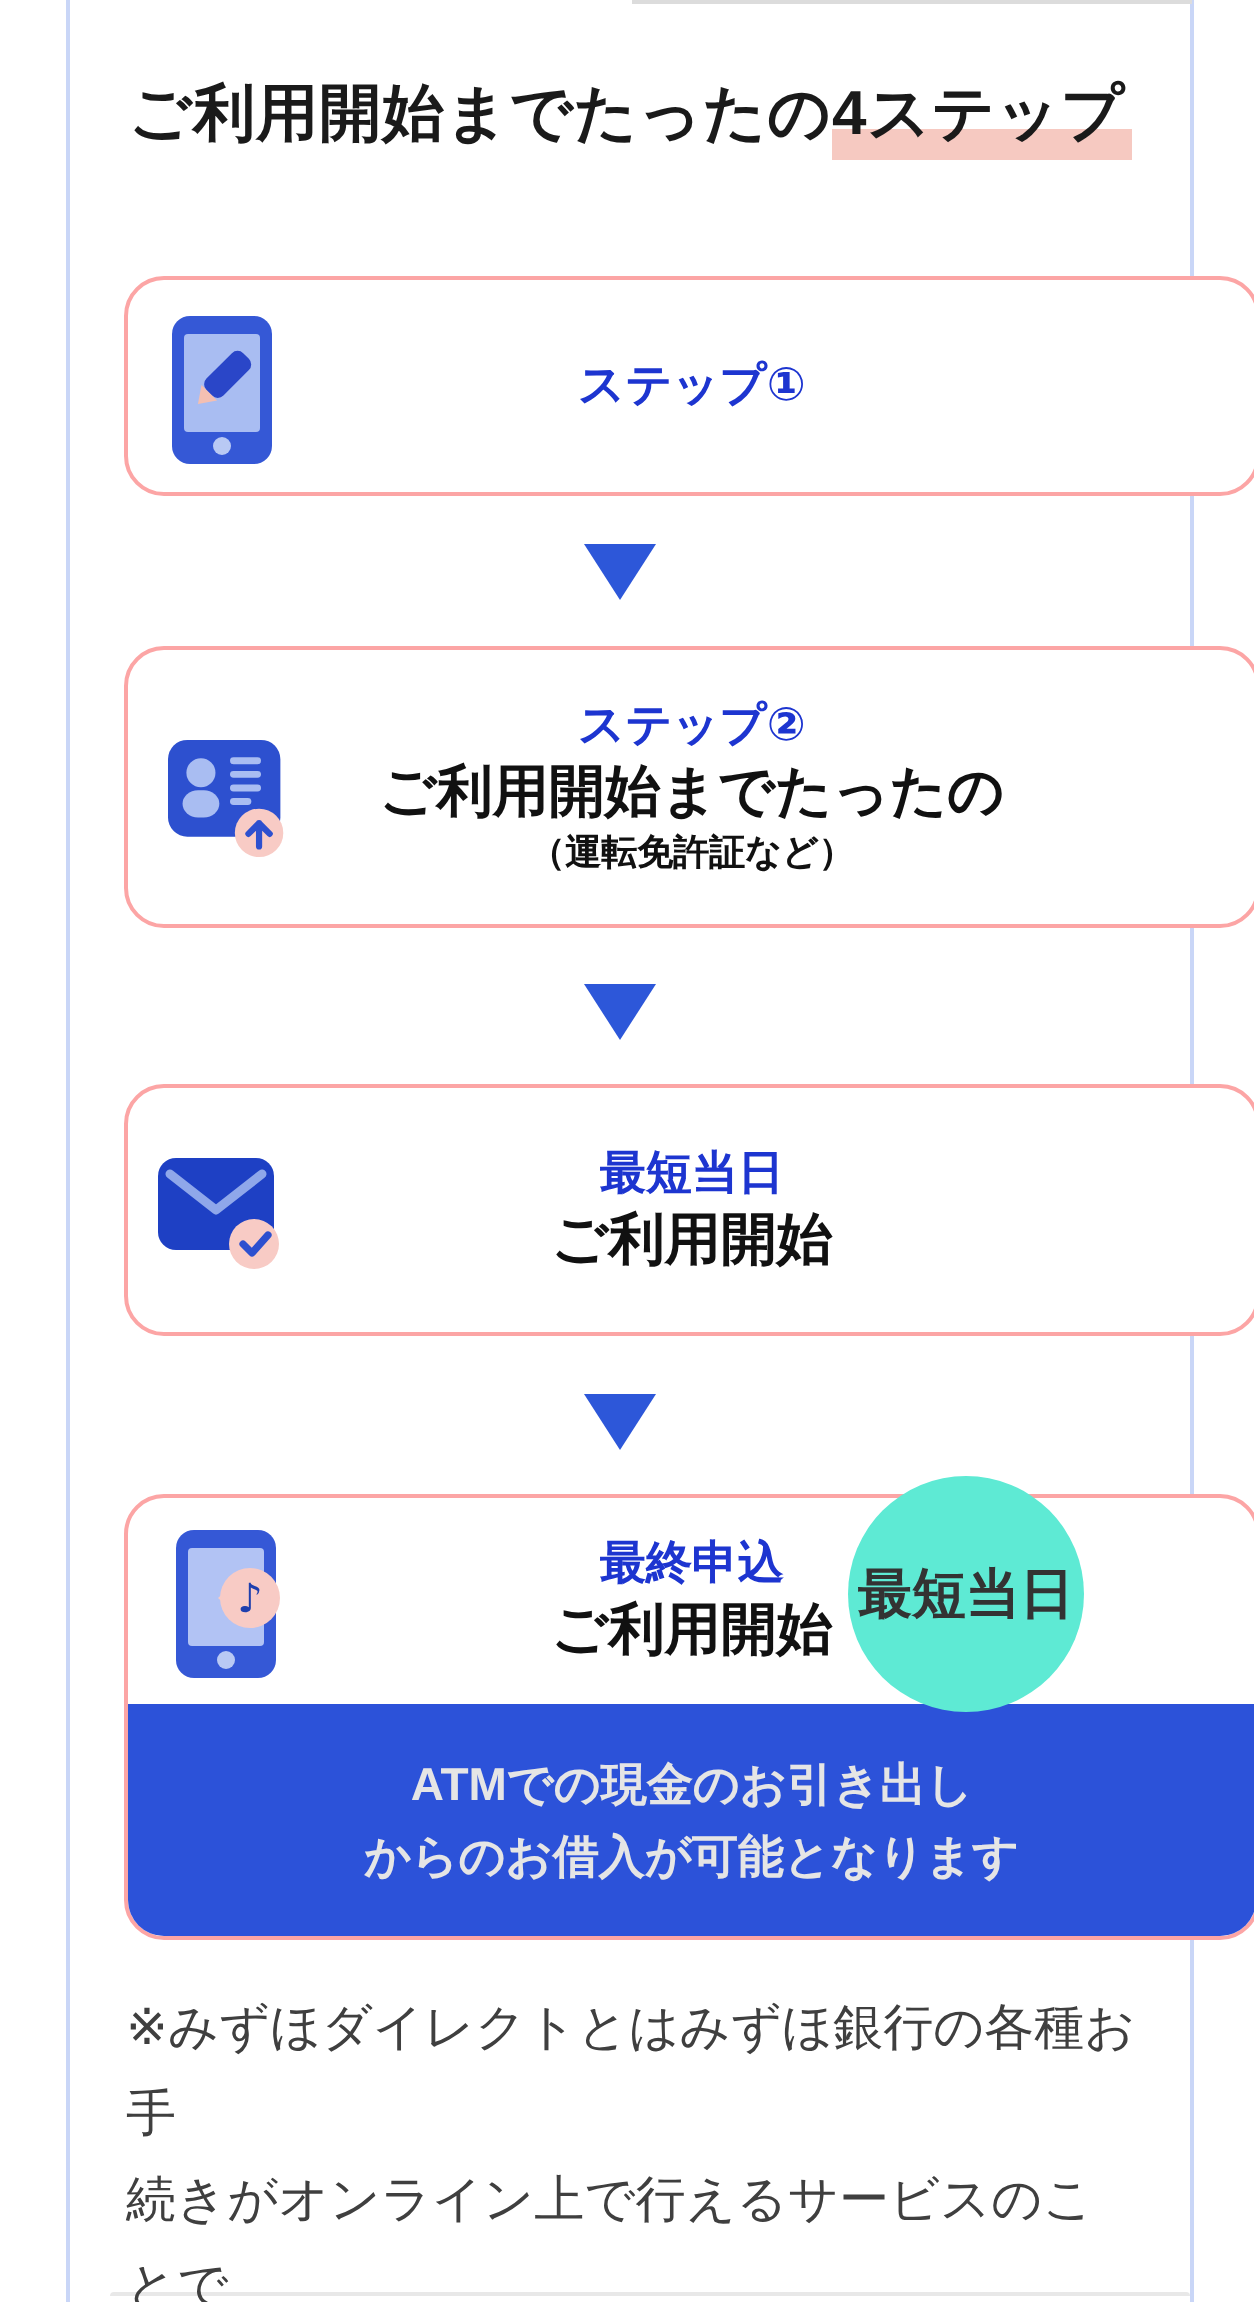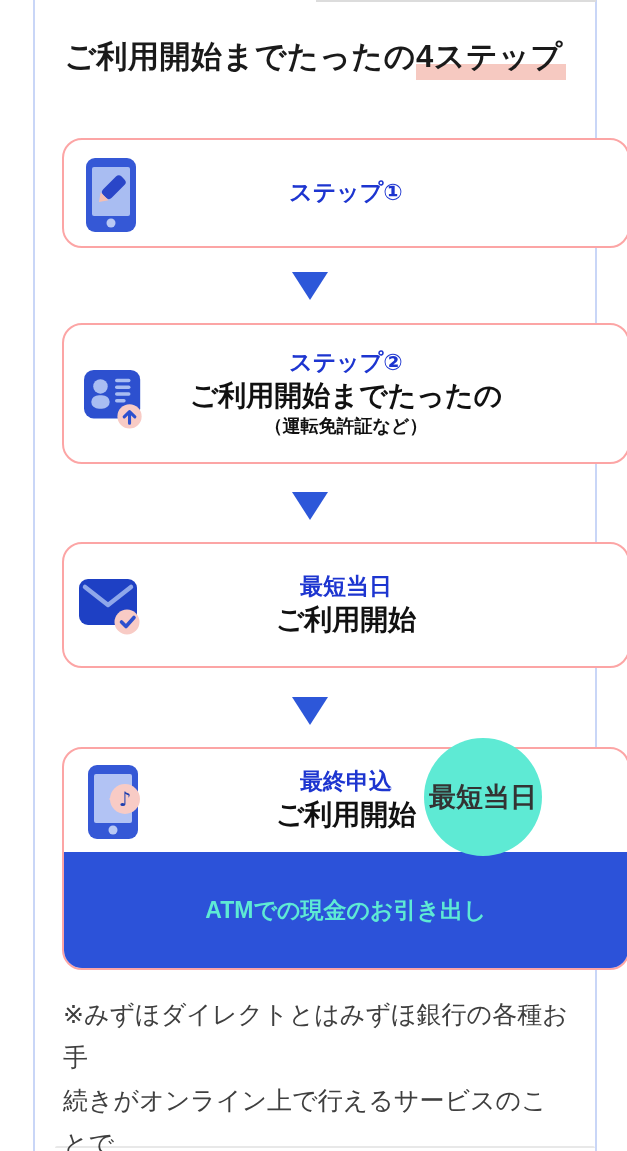--- a/index.html
+++ b/index.html
@@ -55,21 +55,21 @@
   .arrow-1 { top:272px; } .arrow-2 { top:492px; } .arrow-3 { top:697px; }
 
   .card4-white {
     position:relative; width:100%; height:105px;
     display:flex; flex-direction:column; justify-content:center; align-items:center;
   }
   .card4-band {
     width:100%; height:118px; background:#2c52d9;
     border-radius:0 0 16px 16px;
     display:flex; flex-direction:column; justify-content:center; align-items:center;
-    color:#5eead4; font-size:23px; font-weight:bold; line-height:36px;
+    color:#e5e5e5; font-size:23px; font-weight:bold; line-height:36px;
   }
   .badge-circle {
     position:absolute; left:424px; top:738px; width:118px; height:118px;
     background:#5eead4; border-radius:50%;
     display:flex; align-items:center; justify-content:center;
     font-size:27px; font-weight:bold; color:#333333; z-index:3;
   }
   .card-4 { z-index:1; }
 
   .note {
@@ -152,20 +152,21 @@
           <polygon points="21,34 29,27 29,41" fill="#f8cbc5"></polygon>
           <circle cx="37" cy="34" r="15" fill="#f8cbc5"></circle>
           <text x="37" y="41" text-anchor="middle" font-family="DejaVu Sans" font-size="20" font-weight="bold" fill="#1e3fae">♪</text>
         </svg>
       </span>
       <div class="step-label">最終申込</div>
       <div class="step-title">ご利用開始</div>
     </div>
     <div class="card4-band">
       <div>ATMでの現金のお引き出し</div>
+      <div>からのお借入が可能となります</div>
     </div>
   </div>
 
   <div class="badge-circle">最短当日</div>
 
   <div class="note">
     <div>※みずほダイレクトとはみずほ銀行の各種お手</div>
     <div>続きがオンライン上で行えるサービスのことで</div>
 
   </div>

